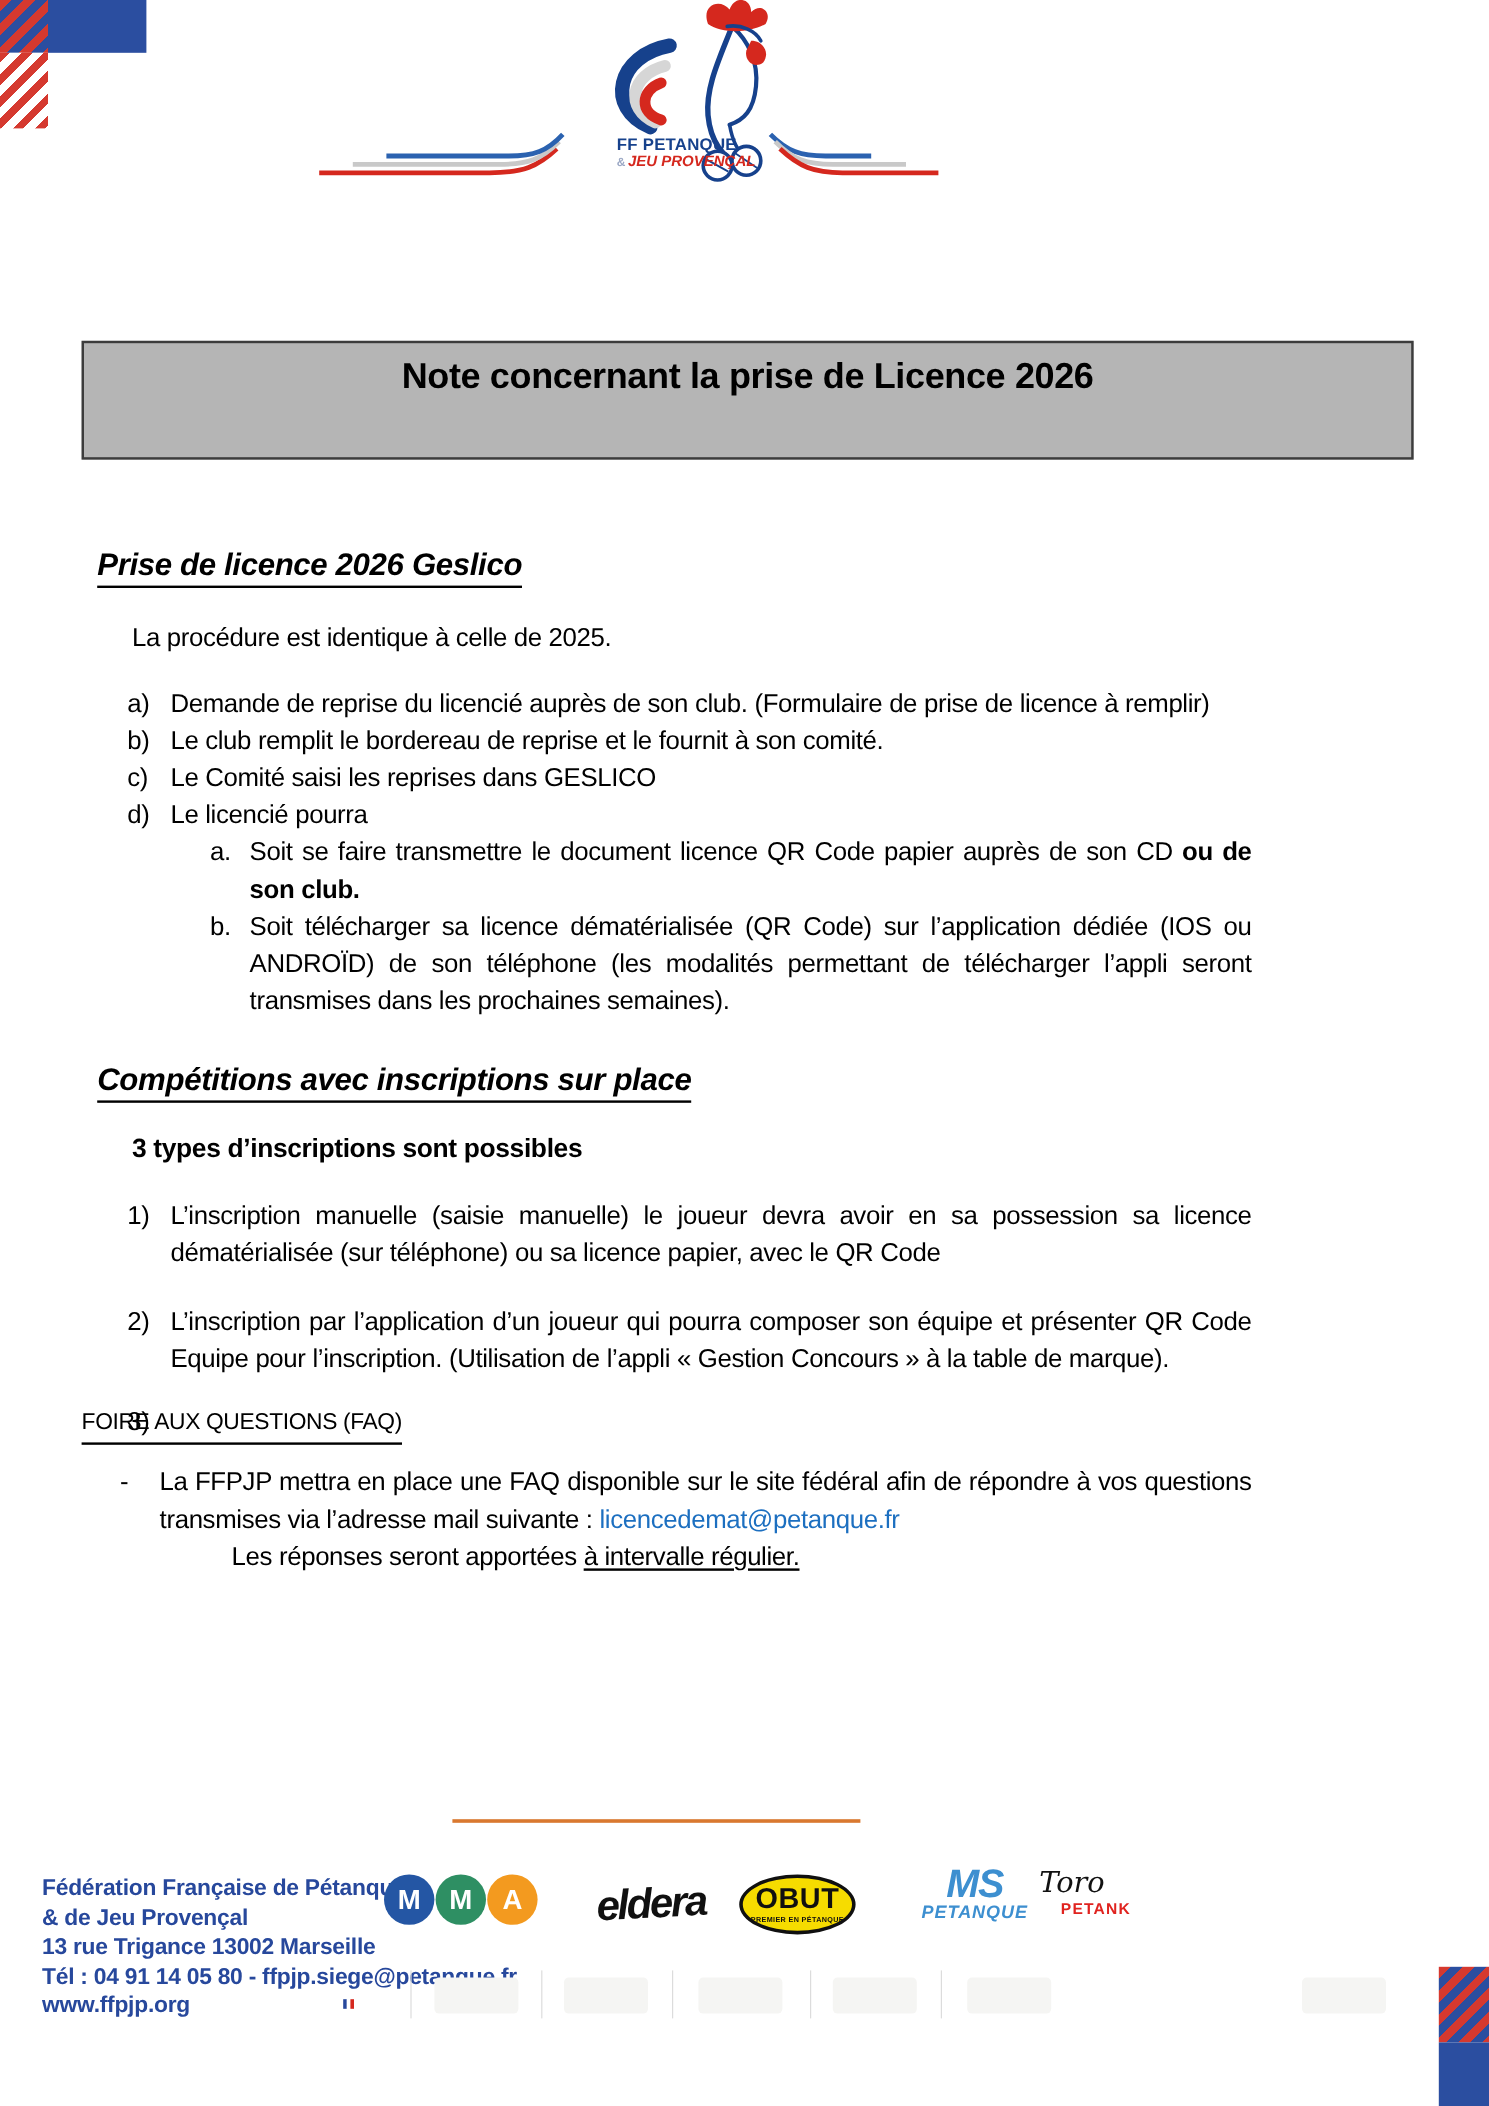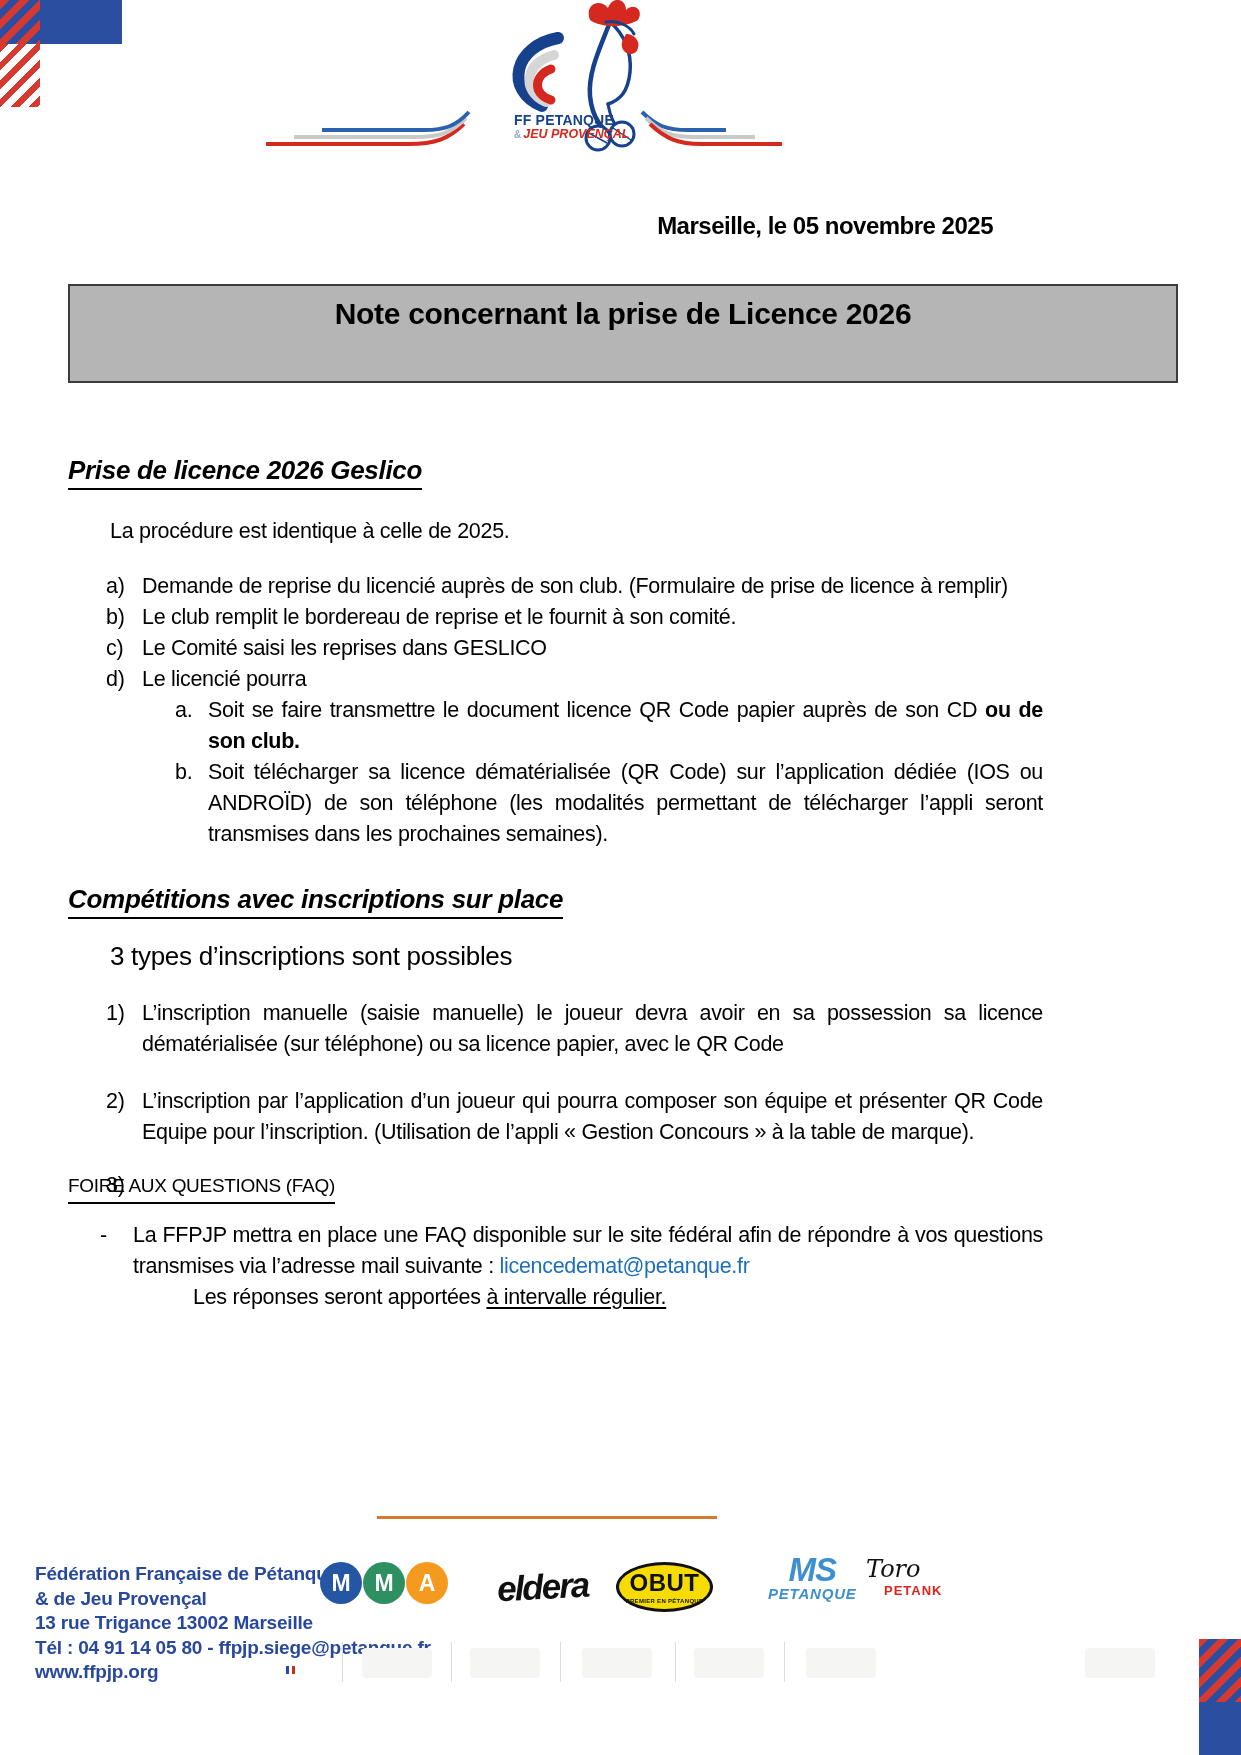--- a/index.html
+++ b/index.html
@@ -27,31 +27,31 @@
 
   
   .date-line { position:absolute; top:212px; right:248px; font-size:24px; font-weight:bold; letter-spacing:-0.5px; }
   .title-box { position:absolute; left:68px; top:284px; width:1110px; height:99px; box-sizing:border-box;
     background:#b5b5b5; border:2px solid #3c3c3c; text-align:center; font-weight:bold; font-size:30px;
     line-height:42px; padding-top:7px; letter-spacing:-0.3px; }
 
   
   .content { position:absolute; left:68px; top:455px; width:975px; font-size:21.5px;
     line-height:31px; letter-spacing:-0.3px; }
-  .sec-heading { font-size:26px; font-weight:bold; font-style:italic; }
+  .sec-heading { font-size:26px; font-weight:bold; font-style:italic;margin-left:13px; }
   .sec-heading > span { display:inline-block; border-bottom:2.5px solid #000; padding-bottom:2px; }
   .intro { margin:26px 0 0 42px; }
   .list { margin-top:24px; }
   .li { position:relative; padding-left:74px; text-align:justify; }
   .li-label { position:absolute; left:38px; }
   .sub-li { position:relative; padding-left:140px; text-align:justify; }
   .sub-li .li-label { left:107px; }
   .b { font-weight:bold; }
   .sec2-heading { margin-top:34px; }
-  .subheading { margin:22px 0 0 42px; font-weight:normal; font-size:26px; }
+  .subheading { margin:22px 0 0 42px; font-weight:bold; font-size:22px; }
   .num-item1 { margin-top:26px; }
   .num-item2 { margin-top:26px; }
   .num-item3 { margin-top:22px; }
   .faq-heading { margin-top:8px; font-size:19px; }
   .faq-heading > span { display:inline-block; border-bottom:2px solid #000; padding-bottom:1px; }
   .faq-item { margin-top:16px; position:relative; padding-left:65px; text-align:justify; }
   .faq-item .li-label { left:32px; }
   .email-link { color:#1c6fc0; cursor:pointer; }
   .faq-answers { margin-left:60px; }
   .u { text-decoration:underline; text-decoration-thickness:2px; text-underline-offset:3px; }
@@ -118,21 +118,20 @@
 
     <circle cx="340" cy="138" r="12" fill="#ffffff" stroke="#16418c" stroke-width="3"></circle>
     <circle cx="364" cy="134" r="12" fill="#ffffff" stroke="#16418c" stroke-width="3"></circle>
     <path d="M331 133 L349 143 M355 128 L373 140" stroke="#16418c" stroke-width="1.5" fill="none"></path>
   </svg>
   <div class="logo-text">
     <div class="logo-text-1">FF PETANQUE</div>
     <div class="logo-text-2"><span class="logo-amp">&amp;</span><span>JEU PROVENÇAL</span></div>
   </div>
 
-  <div class="date-line">Marseille, le 05 novembre 2025</div>
 
   <div class="title-box">
     <div>Note concernant la prise de Licence 2026</div>
   </div>
 
   <div class="content">
 
     <div class="sec-heading"><span>Prise de licence 2026 Geslico</span></div>
 
     <div class="intro">La procédure est identique à celle de 2025.</div>

